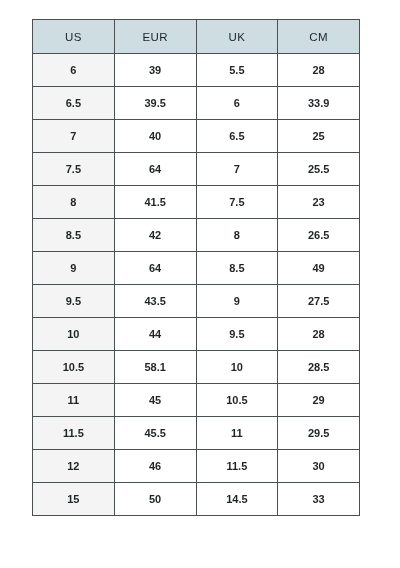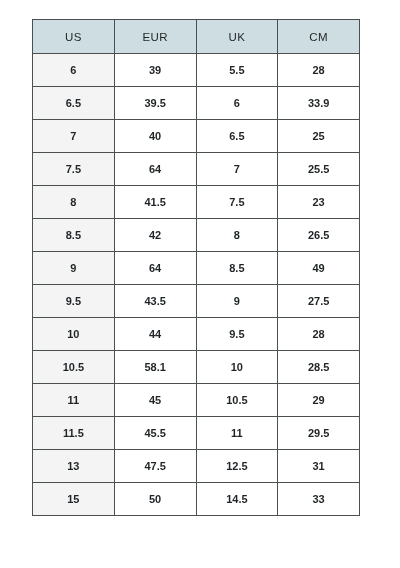--- a/index.html
+++ b/index.html
@@ -146,24 +146,24 @@
           <td>10.5</td>
           <td>29</td>
         </tr>
         <tr>
           <td class="first-col">11.5</td>
           <td>45.5</td>
           <td>11</td>
           <td>29.5</td>
         </tr>
         <tr>
-          <td class="first-col">13</td>
-          <td>47.5</td>
-          <td>12.5</td>
-          <td>31</td>
+          <td class="first-col">12</td>
+          <td>46</td>
+          <td>11.5</td>
+          <td>30</td>
         </tr>
         <tr>
           <td class="first-col">15</td>
           <td>50</td>
           <td>14.5</td>
           <td>33</td>
         </tr>
 
       </tbody>
     </table>

